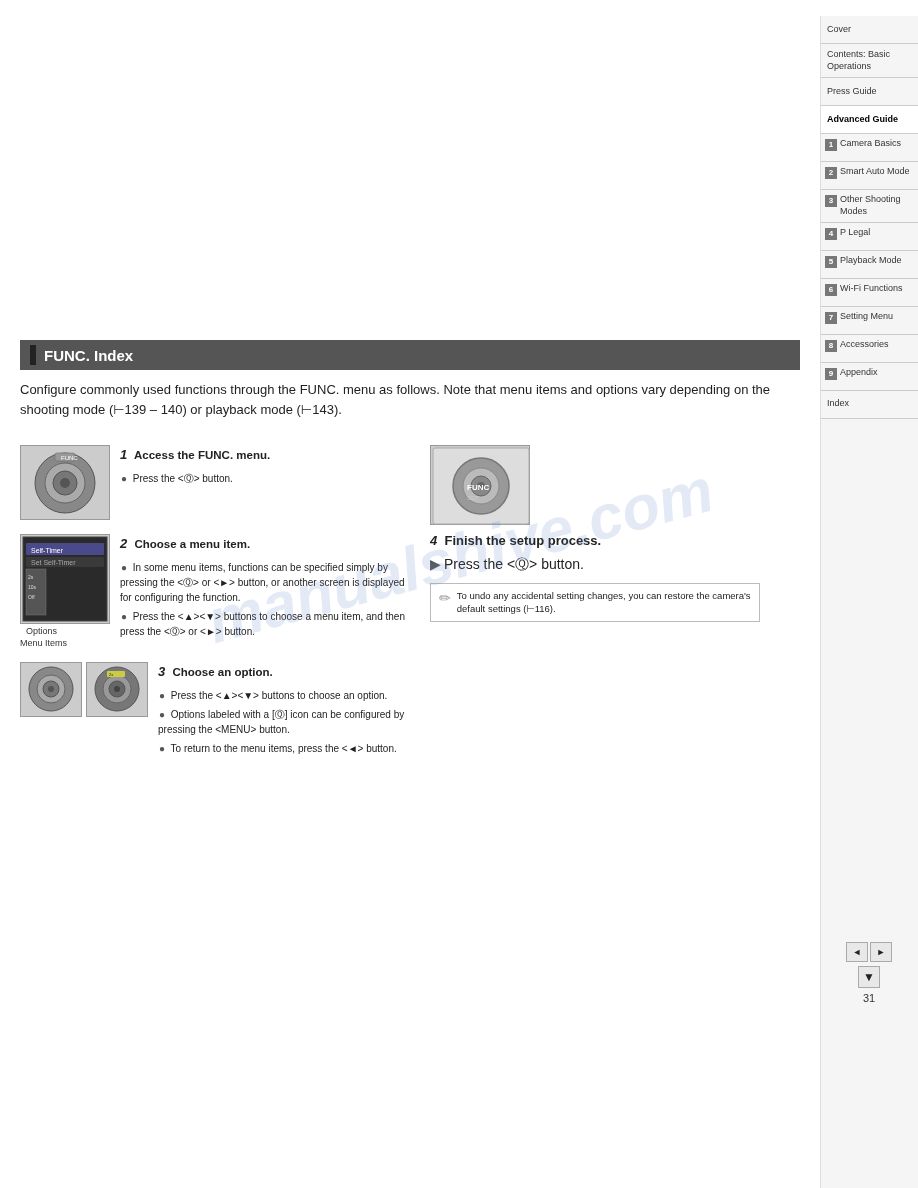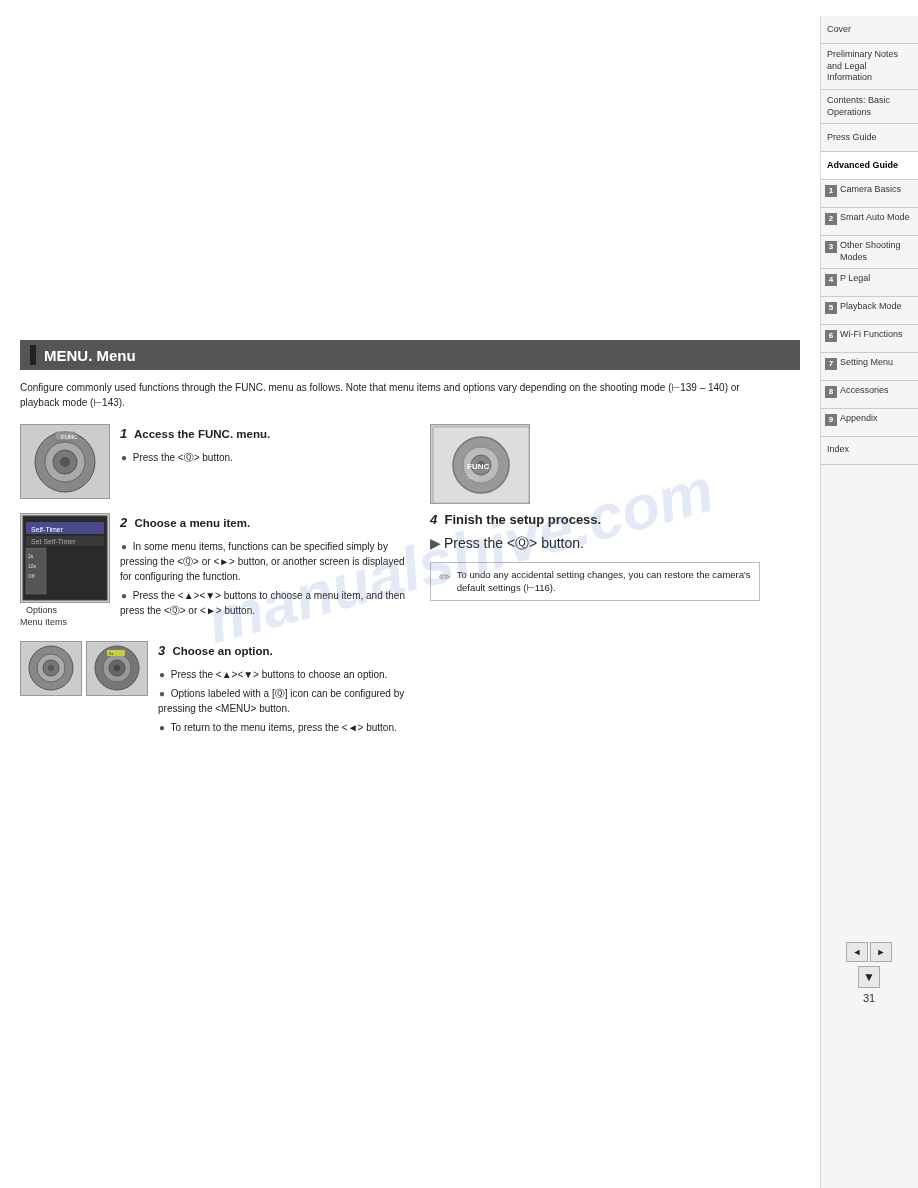--- a/index.html
+++ b/index.html
@@ -41,23 +41,23 @@
       align-items: center;
     }
     .section-title-bar {
       width: 6px;
       height: 20px;
       background: #222;
       margin-right: 8px;
     }
 
     .intro-text {
-      font-size: 10px;
+      font-size: 13px;
       line-height: 1.5;
-      margin-bottom: 14px;
+      margin-bottom: 26px;
       max-width: 760px;
     }
 
     
     .steps-area {
       display: flex;
       flex-direction: row;
       gap: 10px;
     }
 
@@ -320,21 +320,21 @@
     }
   </style>
 </head>
 <body>
 
 <div class="main-content">
   <div class="top-spacer"></div>
 
   <div class="section-title">
     <div class="section-title-bar"></div>
-    <span>MENU. Menu</span>
+    <span>FUNC. Index</span>
   </div>
 
   <p class="intro-text">Configure commonly used functions through the FUNC. menu as follows. Note that menu items and options vary depending on the shooting mode (⊢139 – 140) or playback mode (⊢143).</p>
 
   <div class="steps-area">
 
     <div class="left-steps">
 
       <div class="step-with-image">
         <div class="step-content">
@@ -485,23 +485,20 @@
 
 <div class="watermark">manualshive.com</div>
 
 <div class="sidebar">
 
   <div id="sidebar-items-container">
       <div class="sidebar-item">
         <span class="sidebar-label">Cover</span>
       </div>
       <div class="sidebar-item">
-        <span class="sidebar-label">Preliminary Notes and Legal Information</span>
-      </div>
-      <div class="sidebar-item">
         <span class="sidebar-label">Contents: Basic Operations</span>
       </div>
       <div class="sidebar-item">
         <span class="sidebar-label">Press Guide</span>
       </div>
       <div class="sidebar-item active">
         <span class="sidebar-label">Advanced Guide</span>
       </div>
       <div class="sidebar-item numbered">
         <span class="sidebar-num">1</span>

